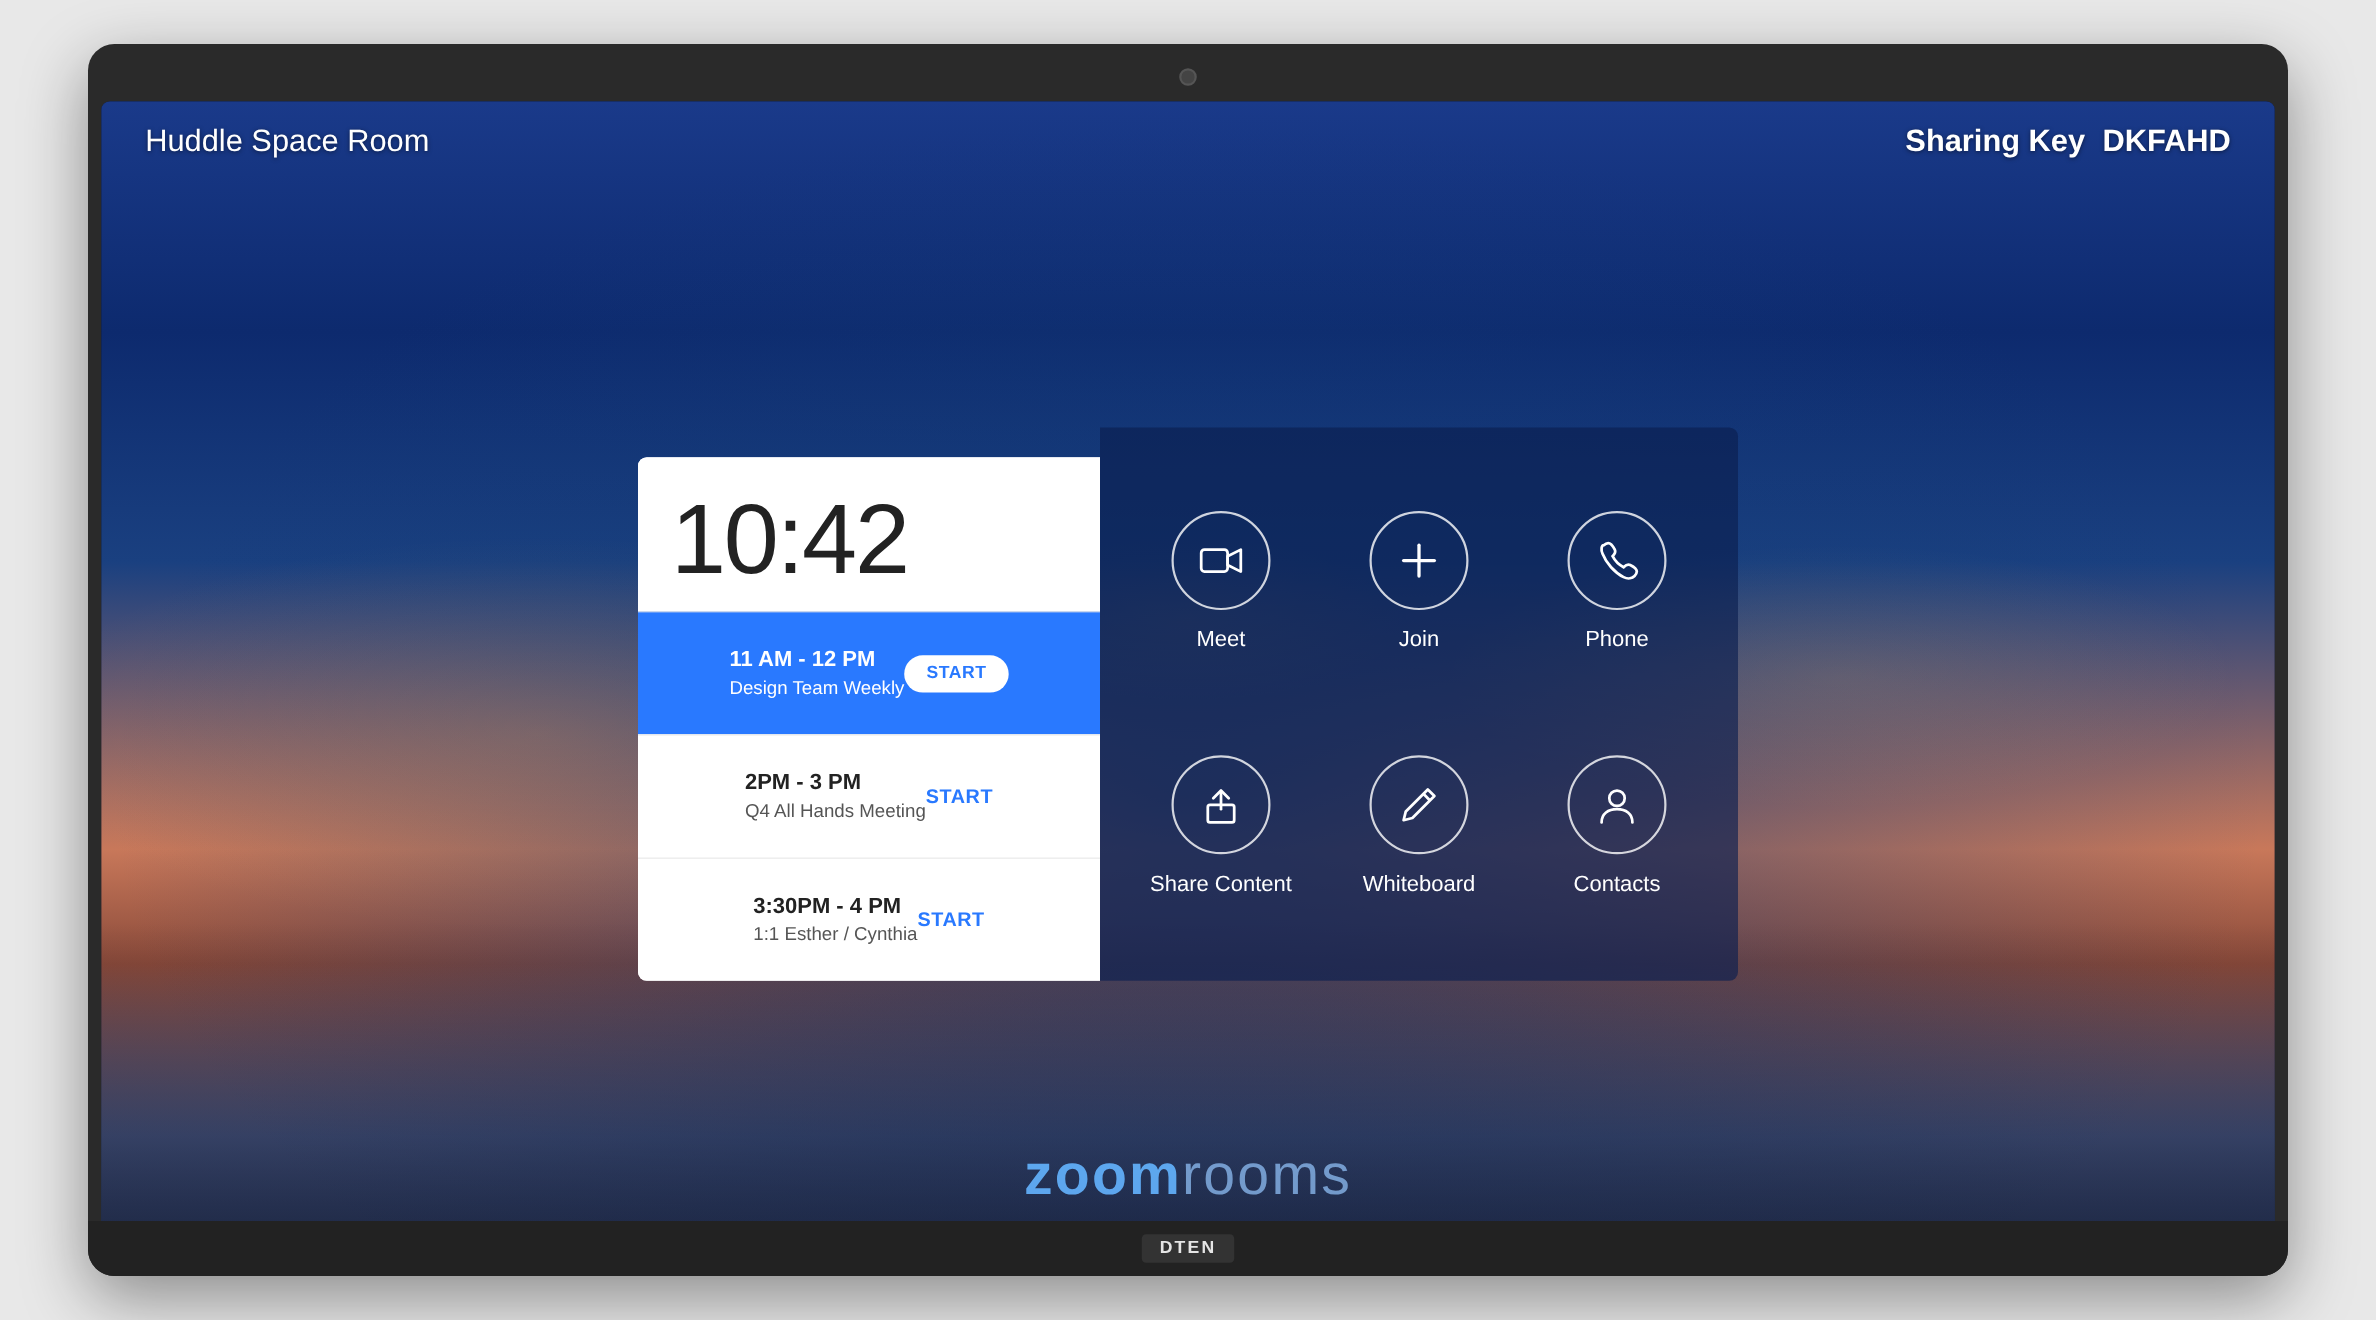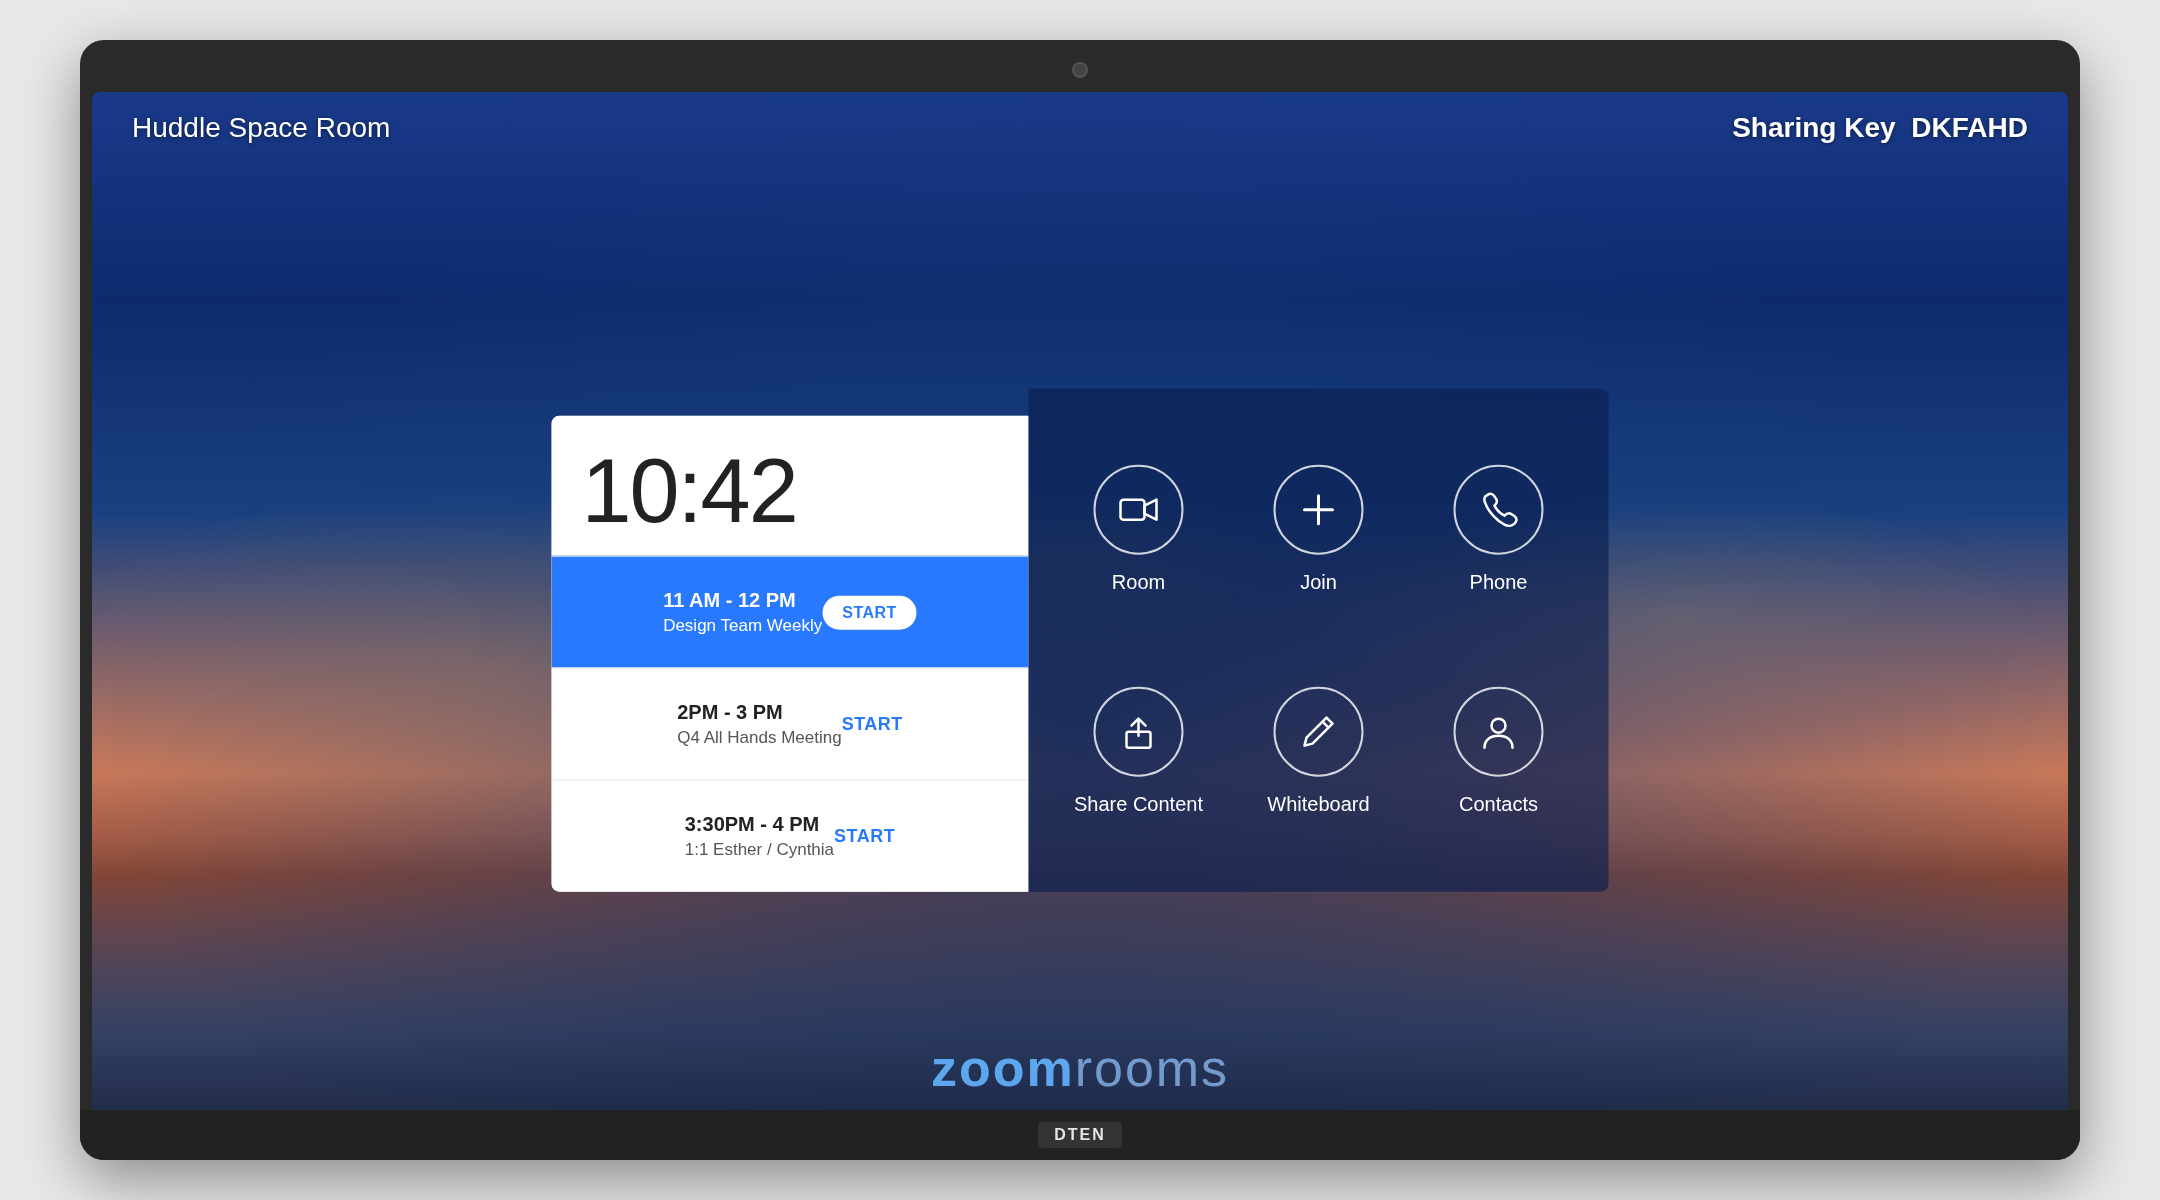--- a/index.html
+++ b/index.html
@@ -105,21 +105,21 @@
       top: 50%;
       left: 50%;
       transform: translate(-50%, -45%);
       display: flex;
       gap: 0;
       z-index: 10;
     }
 
     
     .calendar-panel {
-      width: 477px;
+      width: 420px;
       background: rgba(255,255,255,0.96);
       border-radius: 8px 0 0 8px;
       overflow: hidden;
       margin-top: 27px;
     }
 
     .time-section {
       padding: 30px 30px 20px;
       background: white;
     }
@@ -343,21 +343,21 @@
 
       <div class="actions-panel">
 
         <div class="action-item">
           <div class="action-circle">
             <svg class="icon-svg" viewBox="0 0 40 40">
               <rect x="2" y="10" width="24" height="20" rx="3" stroke="white" stroke-width="2.5" fill="none"></rect>
               <polygon points="26,16 38,10 38,30 26,24" stroke="white" stroke-width="2.5" fill="none" stroke-linejoin="round"></polygon>
             </svg>
           </div>
-          <div class="action-label">Room</div>
+          <div class="action-label">Meet</div>
         </div>
 
         <div class="action-item">
           <div class="action-circle">
             <svg class="icon-svg" viewBox="0 0 40 40">
               <line x1="20" y1="6" x2="20" y2="34" stroke="white" stroke-width="3" stroke-linecap="round"></line>
               <line x1="6" y1="20" x2="34" y2="20" stroke="white" stroke-width="3" stroke-linecap="round"></line>
             </svg>
           </div>
           <div class="action-label">Join</div>

